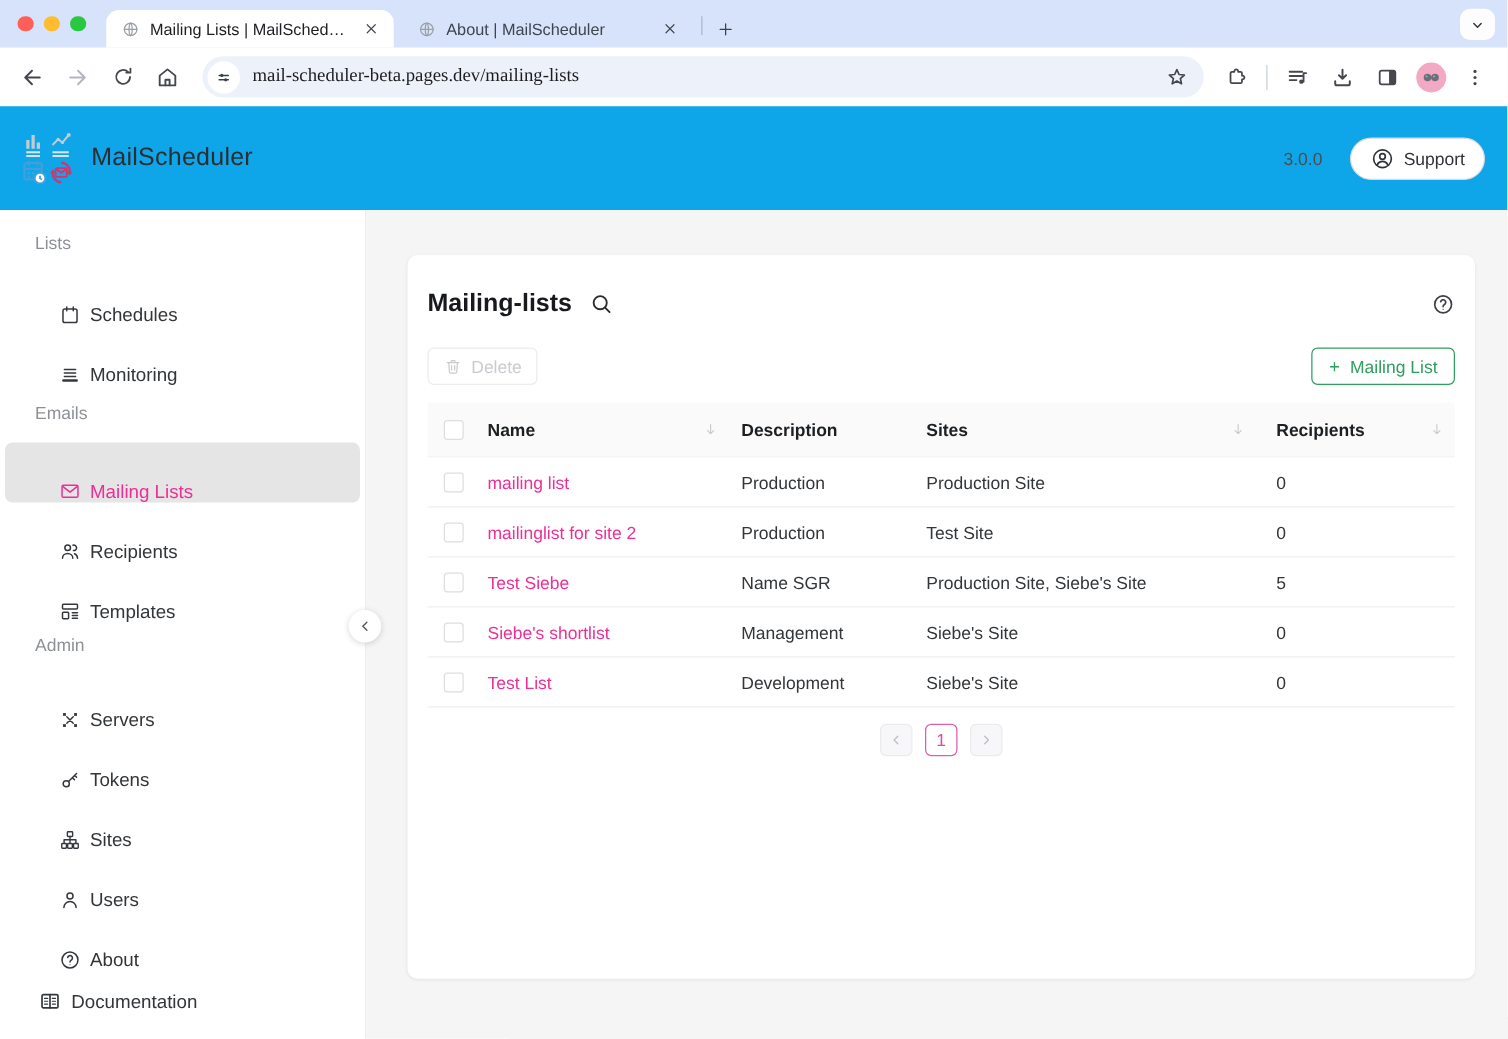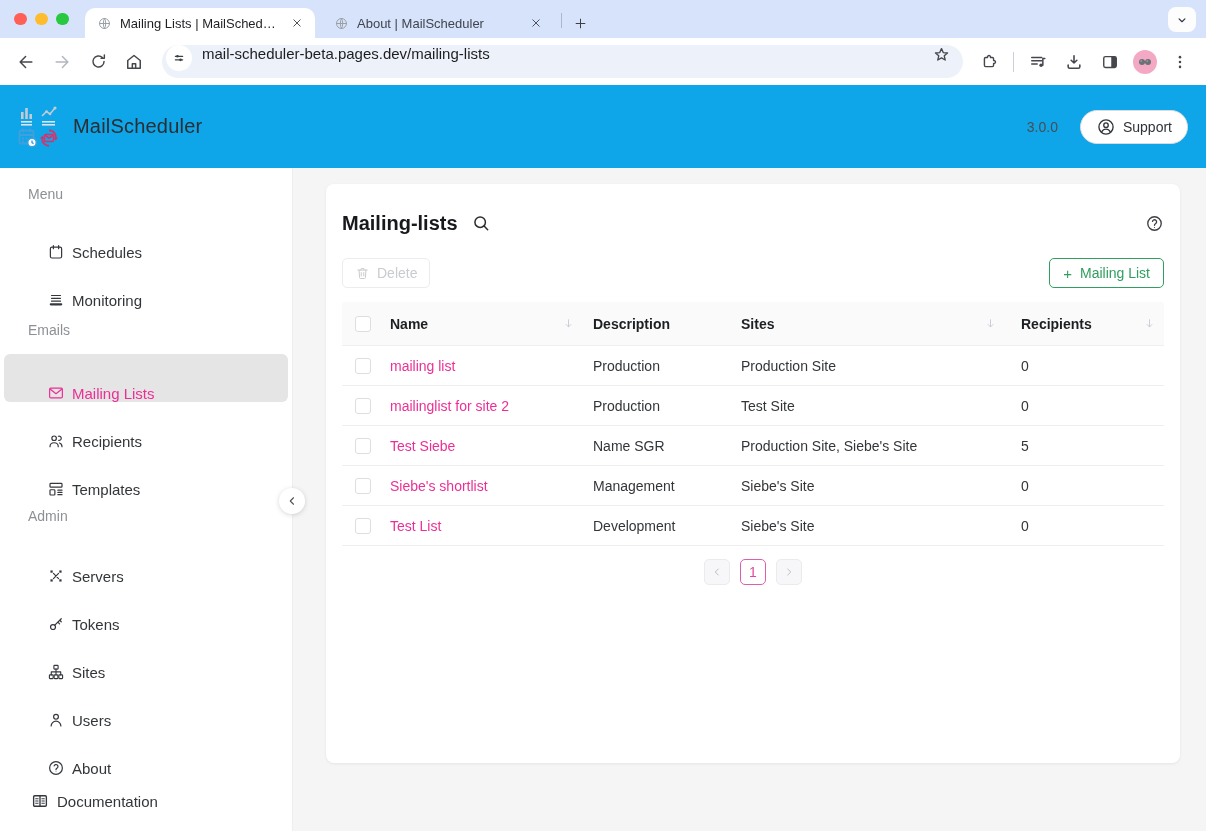--- a/index.html
+++ b/index.html
@@ -18,21 +18,21 @@
   .tab .fav { flex:0 0 auto; margin-right:8px; display:flex; }
   .tab .t-title { flex:1; white-space:nowrap; overflow:hidden; text-overflow:ellipsis; }
   .tab .t-close { flex:0 0 auto; margin-left:6px; display:flex; padding:2px; border-radius:50%; cursor:pointer; }
   .tab-sep { position:absolute; left:561px; top:13px; width:1px; height:15px; background:#a8b7d2; }
   .newtab { position:absolute; left:567px; top:10px; width:26px; height:26px; border:none; background:transparent; display:flex; align-items:center; justify-content:center; border-radius:50%; cursor:pointer; }
   .strip-chevron { position:absolute; right:10px; top:7px; width:28px; height:25px; background:#fdfdfe; border:none; border-radius:8px; display:flex; align-items:center; justify-content:center; cursor:pointer; }
 
   .toolbar { height:47px; background:#fff; display:flex; align-items:center; padding:0 8px; }
   .nav-btn { width:30px; height:30px; border:none; background:transparent; border-radius:50%; display:flex; align-items:center; justify-content:center; margin:0 3px; cursor:pointer; color:#45474d; }
   .nav-btn.disabled { color:#b2b6bd; }
-  .omnibox { flex:1; height:33px; margin:0 8px 0 10px; background:#edf1f9; border-radius:17px; display:flex; padding:0 12px 0 4px; cursor:text; }
+  .omnibox { flex:1; height:33px; margin:0 8px 0 10px; background:#edf1f9; border-radius:17px; display:flex; align-items:center; padding:0 12px 0 4px; cursor:text;font-family:Liberation Serif, serif; }
   .site-info { width:26px; height:26px; background:#fff; border-radius:50%; display:flex; align-items:center; justify-content:center; flex:0 0 auto; cursor:pointer; }
   .url { flex:1; margin-left:10px; font-size:15px; color:#1d1d20; white-space:nowrap; overflow:hidden; }
   .tool-sep { width:1px; height:20px; background:#c9d0dc; margin:0 6px; }
   .avatar { width:24px; height:24px; border-radius:50%; background:#f3a9c4; display:flex; align-items:center; justify-content:center; margin:0 5px; cursor:pointer; }
 
   
   .app-header { height:83px; background:#0ea5e9; display:flex; align-items:center; padding:0 18px; }
   .logo { width:42px; height:46px; display:grid; grid-template-columns:20px 20px; grid-template-rows:22px 22px; gap:1px; }
   .logo svg { display:block; }
   .app-title { margin-left:13px; font-size:20px; font-weight:500; color:#2b2e33; letter-spacing:.2px; }
@@ -54,21 +54,21 @@
   .side-item .s-lb { margin-left:7px; }
   .side-item.active { margin:0 4px; padding-left:43px; background:#e5e5e5; border-radius:6px; color:#eb2f96; font-weight:500; }
   .side-item.active .s-ic { color:#eb2f96; }
   .doc-item { margin-top:12px; height:24px; display:flex; align-items:center; padding-left:31px; cursor:pointer; }
   .doc-item .s-ic { width:18px; height:18px; display:flex; color:#34373c; }
   .doc-item .s-lb { margin-left:8px; }
   .collapse-btn { position:absolute; right:-13px; top:320px; width:26px; height:26px; border-radius:50%; background:#fff; border:none; box-shadow:0 1px 5px rgba(0,0,0,.16); display:flex; align-items:center; justify-content:center; cursor:pointer; z-index:5; }
 
   
   .content { flex:1; background:#f5f5f6; position:relative; }
-  .card { position:absolute; left:33px; top:16px; width:854px; height:579px; background:#fff; border-radius:8px; box-shadow:0 1px 3px rgba(0,0,0,.07); padding:0 16px; }
+  .card { position:absolute; left:33px; top:36px; width:854px; height:579px; background:#fff; border-radius:8px; box-shadow:0 1px 3px rgba(0,0,0,.07); padding:0 16px; }
   .title-row { display:flex; align-items:center; padding-top:25px; height:53px; }
   .page-title { font-size:20px; font-weight:700; color:#17191c; }
   .search-ic { margin-left:13px; display:flex; cursor:pointer; color:#2a2c30; }
   .help-ic { margin-left:auto; display:flex; cursor:pointer; color:#3c3f44; }
   .actions-row { margin-top:21px; display:flex; align-items:center; }
   .btn-delete { height:30px; display:flex; align-items:center; gap:7px; padding:0 12px; background:#fff; border:1px solid #ececee; border-radius:5px; color:#c9cbcf; font-size:14px; font-family:inherit; cursor:not-allowed; }
   .btn-add { margin-left:auto; height:30px; display:flex; align-items:center; gap:8px; padding:0 13px; background:#fff; border:1px solid #2f9e5e; border-radius:5px; color:#2f9e5e; font-size:14px; font-family:inherit; cursor:pointer; }
   .btn-add .plus { font-size:15px; line-height:1; }
 
   .table { margin-top:14px; }
@@ -274,21 +274,21 @@
           <circle cx="12" cy="9.8" r="2.7"></circle>
           <path d="M7 17.6a5.6 5.6 0 0 1 10 0"></path>
         </svg>
       <span>Support</span>
     </button>
   </div>
 
   <div class="app-body">
 
     <aside class="sidebar">
-      <div class="side-label">Menu</div>
+      <div class="side-label">Lists</div>
       <div class="side-items">
         <div class="side-item">
           <span class="s-ic">
               <svg class="i" viewBox="0 0 24 24" width="18" height="18">
                 <rect x="4.5" y="5.5" width="15" height="14.5" rx="2"></rect>
                 <path d="M8.5 3.5v4M15.5 3.5v4"></path>
               </svg>
             </span>
           <span class="s-lb">Schedules</span>
         </div>

